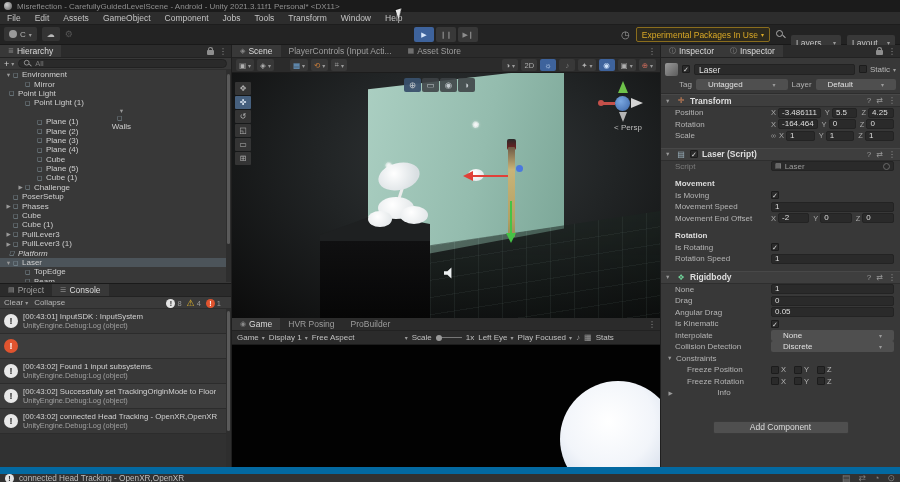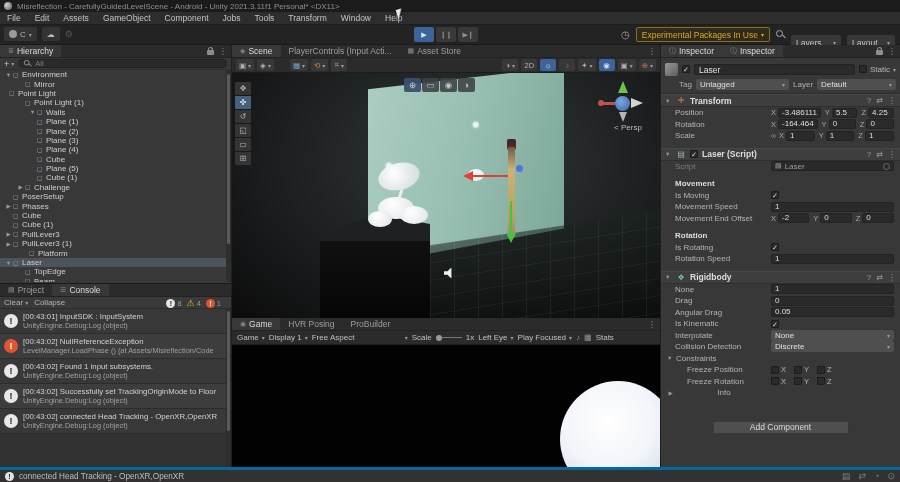--- a/index.html
+++ b/index.html
@@ -134,21 +134,21 @@
   
   .inspector { left:660px; top:45px; width:240px; height:422px; background:#383838; border-left:1px solid #1f1f1f; }
   .insp-header { padding:3px 4px 2px 4px; border-bottom:1px solid #2d2d2d; }
   .ih-row1 { display:flex; align-items:center; gap:4px; height:16px; }
   .cube-ico { width:13px; height:13px; border-radius:2px; background:linear-gradient(135deg, #9a9a9a, #5c5c5c); flex:none; }
   .chk { width:8px; height:8px; background:#2a2a2a; border:1px solid #1c1c1c; border-radius:1px; color:#d8d8d8; font-size:7px; line-height:7px; text-align:center; flex:none; }
   .name-field { flex:1; height:11px; background:#2a2a2a; border:1px solid #222; border-radius:2px; padding:0 4px; font-size:8.5px; color:#e2e2e2; line-height:10px; }
   .static-grp { display:flex; align-items:center; gap:3px; color:#b8b8b8; font-size:8px; }
   .ih-row2 { display:flex; align-items:center; gap:4px; height:14px; padding-left:14px; }
   .mini-lbl { color:#b0b0b0; font-size:8px; flex:none; }
-  .dropdown { height:11px; background:#4f4f4f; border-radius:2px; display:flex; align-items:center; justify-content:space-between; padding:0 4px; font-size:8px; color:#e0e0e0; }
+  .dropdown { height:11px; background:#4f4f4f; border-radius:2px; display:flex; align-items:center; justify-content:space-between; padding:0 12px; font-size:8px; color:#e0e0e0; }
   .comp-header { height:13px; background:#3e3e3e; border-top:1px solid #484848; border-bottom:1px solid #2e2e2e; display:flex; align-items:center; gap:4px; padding:0 4px; }
   .fold { font-size:5.5px; color:#9a9a9a; width:7px; }
   .comp-ico { font-size:8px; width:10px; text-align:center; }
   .comp-title { font-weight:bold; font-size:8.5px; color:#dedede; }
   .comp-right { margin-left:auto; display:flex; gap:5px; color:#9a9a9a; font-size:8px; align-items:center; }
   .p-row { display:flex; align-items:center; height:11.5px; padding-left:14px; padding-right:6px; }
   .p-label { flex:0 0 96px; color:#b4b4b4; font-size:8px; white-space:nowrap; overflow:hidden; }
   .p-label.dim { color:#7c7c7c; }
   .p-label.hdr { color:#dcdcdc; font-weight:bold; }
   .p-label.ind { padding-left:12px; }
@@ -161,21 +161,21 @@
   .obj-field { flex:1; background:#2a2a2a; border:1px solid #232323; border-radius:2px; height:10px; display:flex; align-items:center; gap:3px; padding:0 3px; font-size:8px; color:#9c9c9c; }
   .obj-circ { margin-left:auto; width:7px; height:7px; border-radius:50%; border:1px solid #6a6a6a; }
   .xyz-grp { flex:1; display:flex; gap:8px; align-items:center; }
   .xyz-item { display:flex; gap:2px; align-items:center; color:#b4b4b4; font-size:7.5px; }
   .spacer6 { height:6px; }
   .add-comp-wrap { display:flex; justify-content:center; margin-top:16px; }
   .add-comp { width:136px; height:13px; background:#4f4f4f; border:1px solid #3a3a3a; border-radius:2px; color:#dcdcdc; font-size:8.5px; display:flex; align-items:center; justify-content:center; }
   .link-ico { color:#9a9a9a; font-size:7px; margin-right:3px; }
 
   
-  .statusbar { left:0; top:467px; width:900px; height:15px; background:#323232; border-top:3px solid #0369a1; display:flex; align-items:center; gap:5px; padding:0 5px; }
+  .statusbar { left:0; top:467px; width:900px; height:15px; background:#323232; border-top:7px solid #0369a1; display:flex; align-items:center; gap:5px; padding:0 5px; }
   .sb-text { font-size:8.2px; color:#bdbdbd; }
   .sb-right { margin-left:auto; display:flex; gap:8px; color:#7e7e7e; font-size:9px; align-items:center; }
 
   .cursor { position:absolute; left:397px; top:9px; width:0; height:0; border-left:6px solid #e8e8e8; border-bottom:10px solid transparent; transform:rotate(-18deg); filter:drop-shadow(0 0 1px #000); z-index:50; }
 </style>
 </head>
 <body>
 
 <div class="window">
 
@@ -274,21 +274,21 @@
         <div class="h-row" style="padding-left: 0;">
           <div class="h-arrow"></div>
           <div class="h-ico">◻</div>
           <div>Point Light</div>
         </div>
         <div class="h-row" style="padding-left: 16px;">
           <div class="h-arrow"></div>
           <div class="h-ico">◻</div>
           <div>Point Light (1)</div>
         </div>
-        <div class="h-row" style="padding-left: 28px;">
+        <div class="h-row" style="padding-left: 12px; flex-direction: column;">
           <div class="h-arrow">▼</div>
           <div class="h-ico">◻</div>
           <div>Walls</div>
         </div>
         <div class="h-row" style="padding-left: 28px;">
           <div class="h-arrow"></div>
           <div class="h-ico">◻</div>
           <div>Plane (1)</div>
         </div>
         <div class="h-row" style="padding-left: 28px;">
@@ -349,21 +349,21 @@
         <div class="h-row" style="padding-left: 4px;">
           <div class="h-arrow">▶</div>
           <div class="h-ico">◻</div>
           <div>PullLever3</div>
         </div>
         <div class="h-row" style="padding-left: 4px;">
           <div class="h-arrow">▶</div>
           <div class="h-ico">◻</div>
           <div>PullLever3 (1)</div>
         </div>
-        <div class="h-row" style="padding-left: 20px;">
+        <div class="h-row" style="padding-left: 0; font-style: italic;">
           <div class="h-arrow"></div>
           <div class="h-ico">◻</div>
           <div>Platform</div>
         </div>
         <div class="h-row sel" style="padding-left: 4px;">
           <div class="h-arrow">▼</div>
           <div class="h-ico">◻</div>
           <div>Laser</div>
         </div>
         <div class="h-row" style="padding-left: 16px;">
@@ -417,24 +417,20 @@
     <div class="c-list">
       <div class="c-row log">
           <div class="c-ico">!</div>
           <div class="c-lines">
             <div class="c-l1">[00:43:01] InputSDK : InputSystem</div>
             <div class="c-l2">UnityEngine.Debug:Log (object)</div>
           </div>
         </div>
         <div class="c-row error">
           <div class="c-ico">!</div>
-          <div class="c-lines">
-            <div class="c-l1">[00:43:02] NullReferenceException</div>
-            <div class="c-l2">LevelManager.LoadPhase () (at Assets/Misreflection/Code</div>
-          </div>
         </div>
         <div class="c-row log">
           <div class="c-ico">!</div>
           <div class="c-lines">
             <div class="c-l1">[00:43:02] Found 1 input subsystems.</div>
             <div class="c-l2">UnityEngine.Debug:Log (object)</div>
           </div>
         </div>
         <div class="c-row log">
           <div class="c-ico">!</div>

